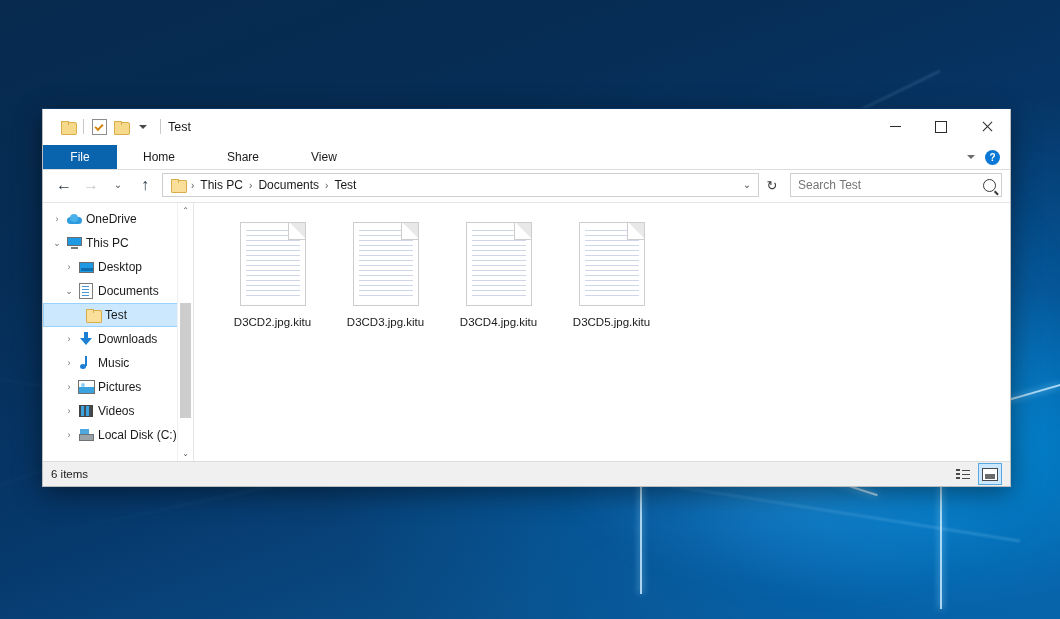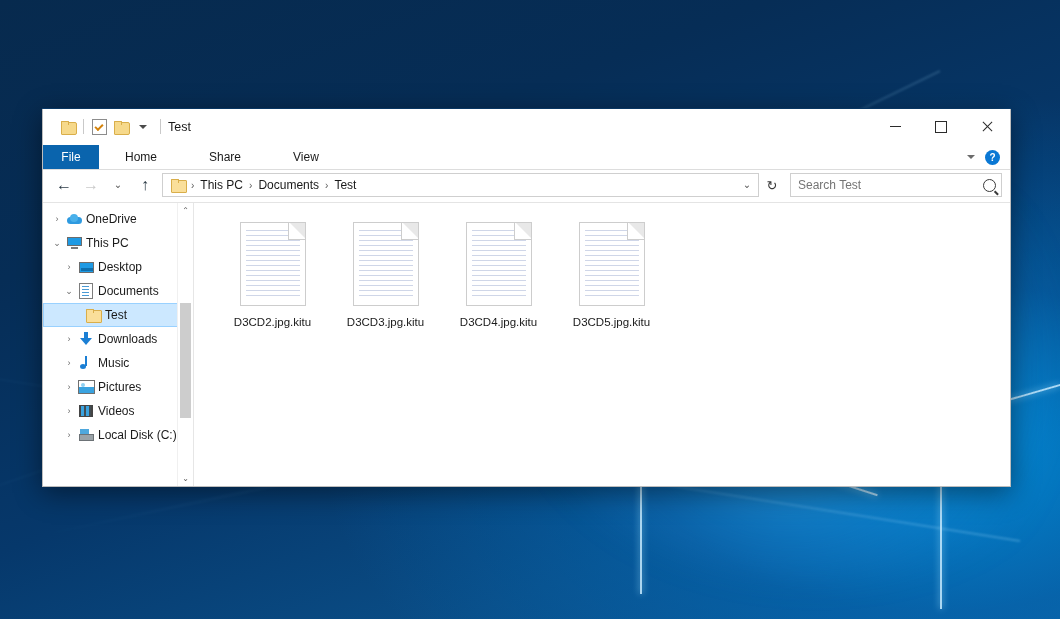--- a/index.html
+++ b/index.html
@@ -62,21 +62,21 @@
   .wbtn{width:46px;height:35px;display:flex;align-items:center;justify-content:center;}
   .mn{width:11px;height:1px;background:#2b2b2b;}
   .mx{width:10px;height:10px;border:1px solid #2b2b2b;}
   .cl{position:relative;width:12px;height:12px;}
   .cl::before,.cl::after{content:"";position:absolute;left:0;top:5px;width:13px;height:1px;background:#2b2b2b;}
   .cl::before{transform:rotate(45deg);} .cl::after{transform:rotate(-45deg);}
 
   
   .ribbon{height:24px;display:flex;align-items:stretch;background:#fff;border-bottom:1px solid #ddd;flex:none;position:relative;}
   .tab{display:flex;align-items:center;justify-content:center;font-size:12px;color:#1a1a1a;padding:0 26px;cursor:default;}
-  .tab.file{background:#0a64ad;color:#fff;width:56px;padding:0;}
+  .tab.file{background:#0a64ad;color:#fff;width:56px;padding:9px;}
   .ribbon-right{margin-left:auto;display:flex;align-items:center;gap:10px;padding-right:10px;}
   .chev-sm{width:0;height:0;border-left:4px solid transparent;border-right:4px solid transparent;border-top:4px solid #6b6b6b;}
   .help{width:15px;height:15px;border-radius:50%;background:#0a78d4;color:#fff;font-size:10px;
         display:flex;align-items:center;justify-content:center;font-weight:bold;}
 
   
   .addrrow{height:30px;display:flex;align-items:center;background:#fff;flex:none;padding:0 8px 2px 8px;}
   .nav{display:flex;align-items:center;gap:1px;}
   .navbtn{width:26px;height:24px;display:flex;align-items:center;justify-content:center;}
   .arrow{font-size:16px;line-height:1;color:#2b3a45;}
@@ -419,14 +419,25 @@
               <div class="lines"></div>
               <div class="fold"></div>
             </div>
         </div>
         <div class="fname">D3CD5.jpg.kitu</div>
       </div>
 
     </div>
   </div>
 
+  <div class="status">
+    <div class="stext">6 items</div>
+    <div class="views">
+      <div class="vbtn">
+        <span class="v-det"></span>
+      </div>
+      <div class="vbtn active">
+        <span class="v-lg"></span>
+      </div>
+    </div>
+  </div>
 
 </div>
 
 </body></html>

